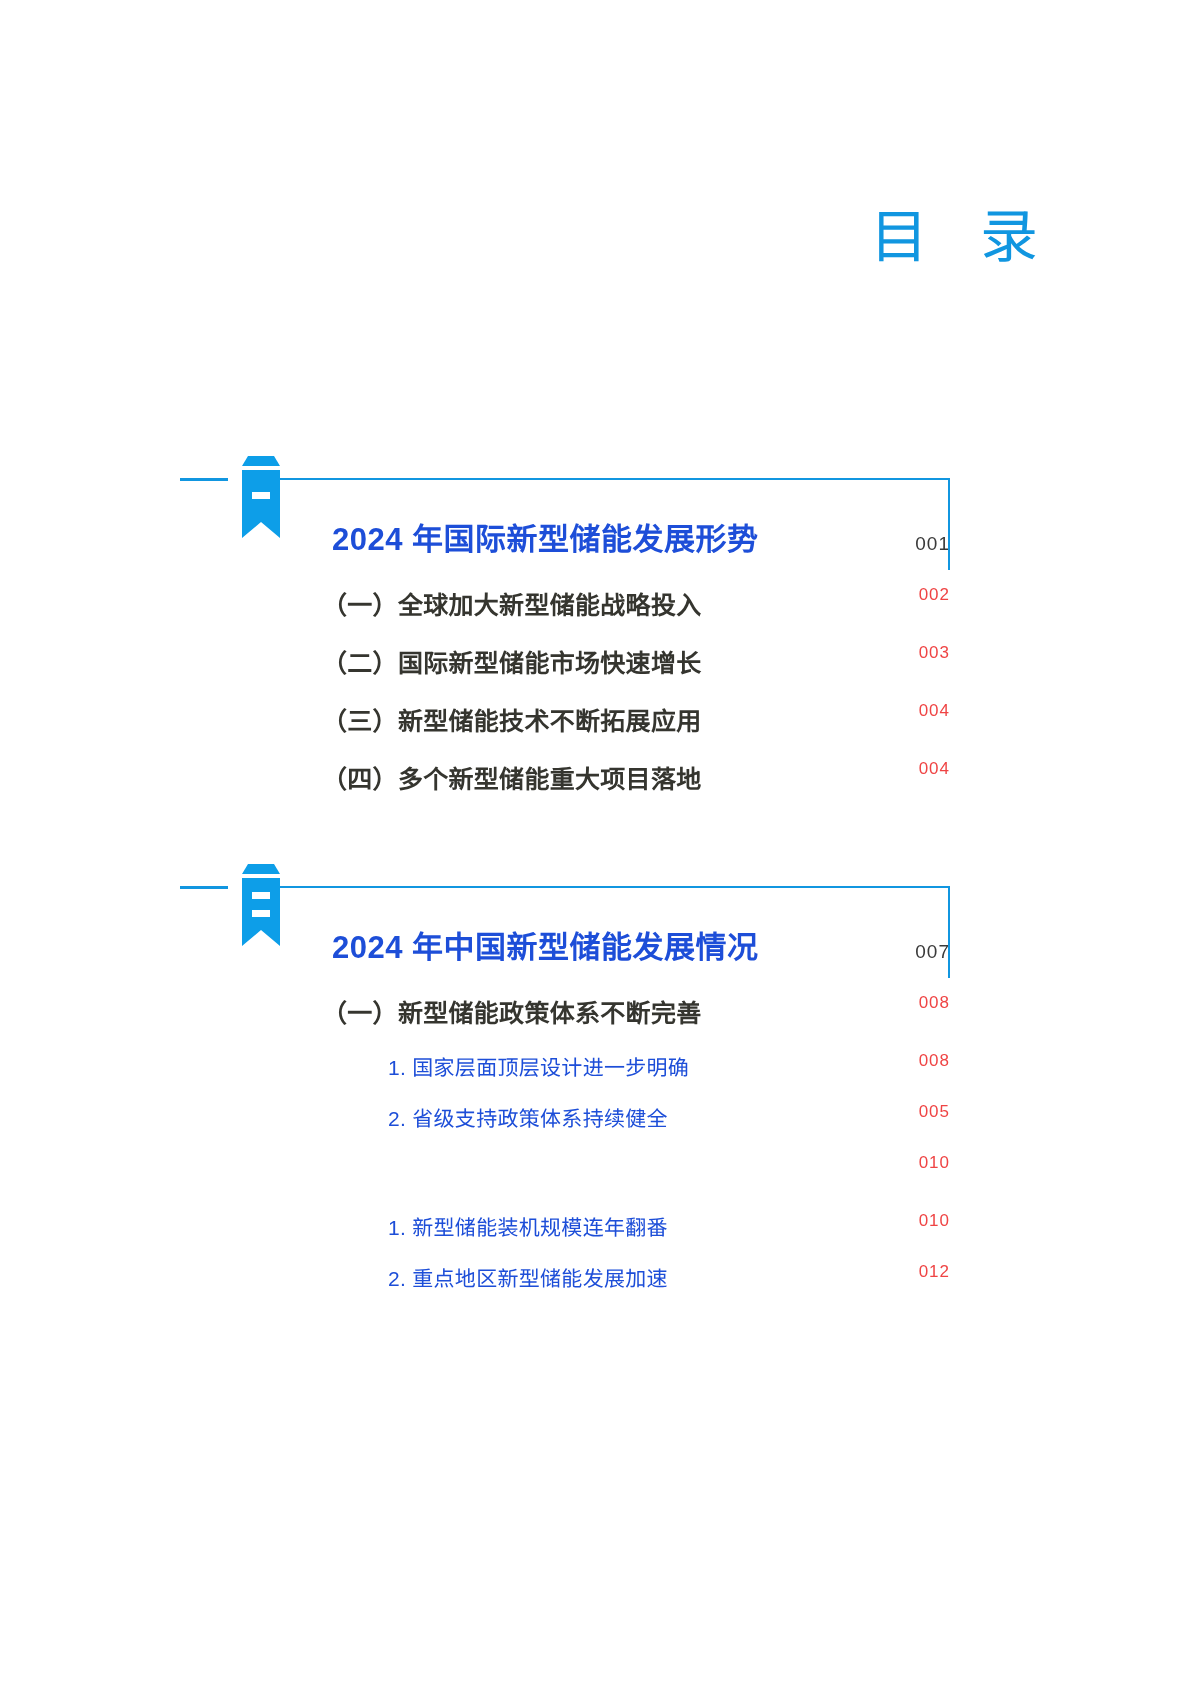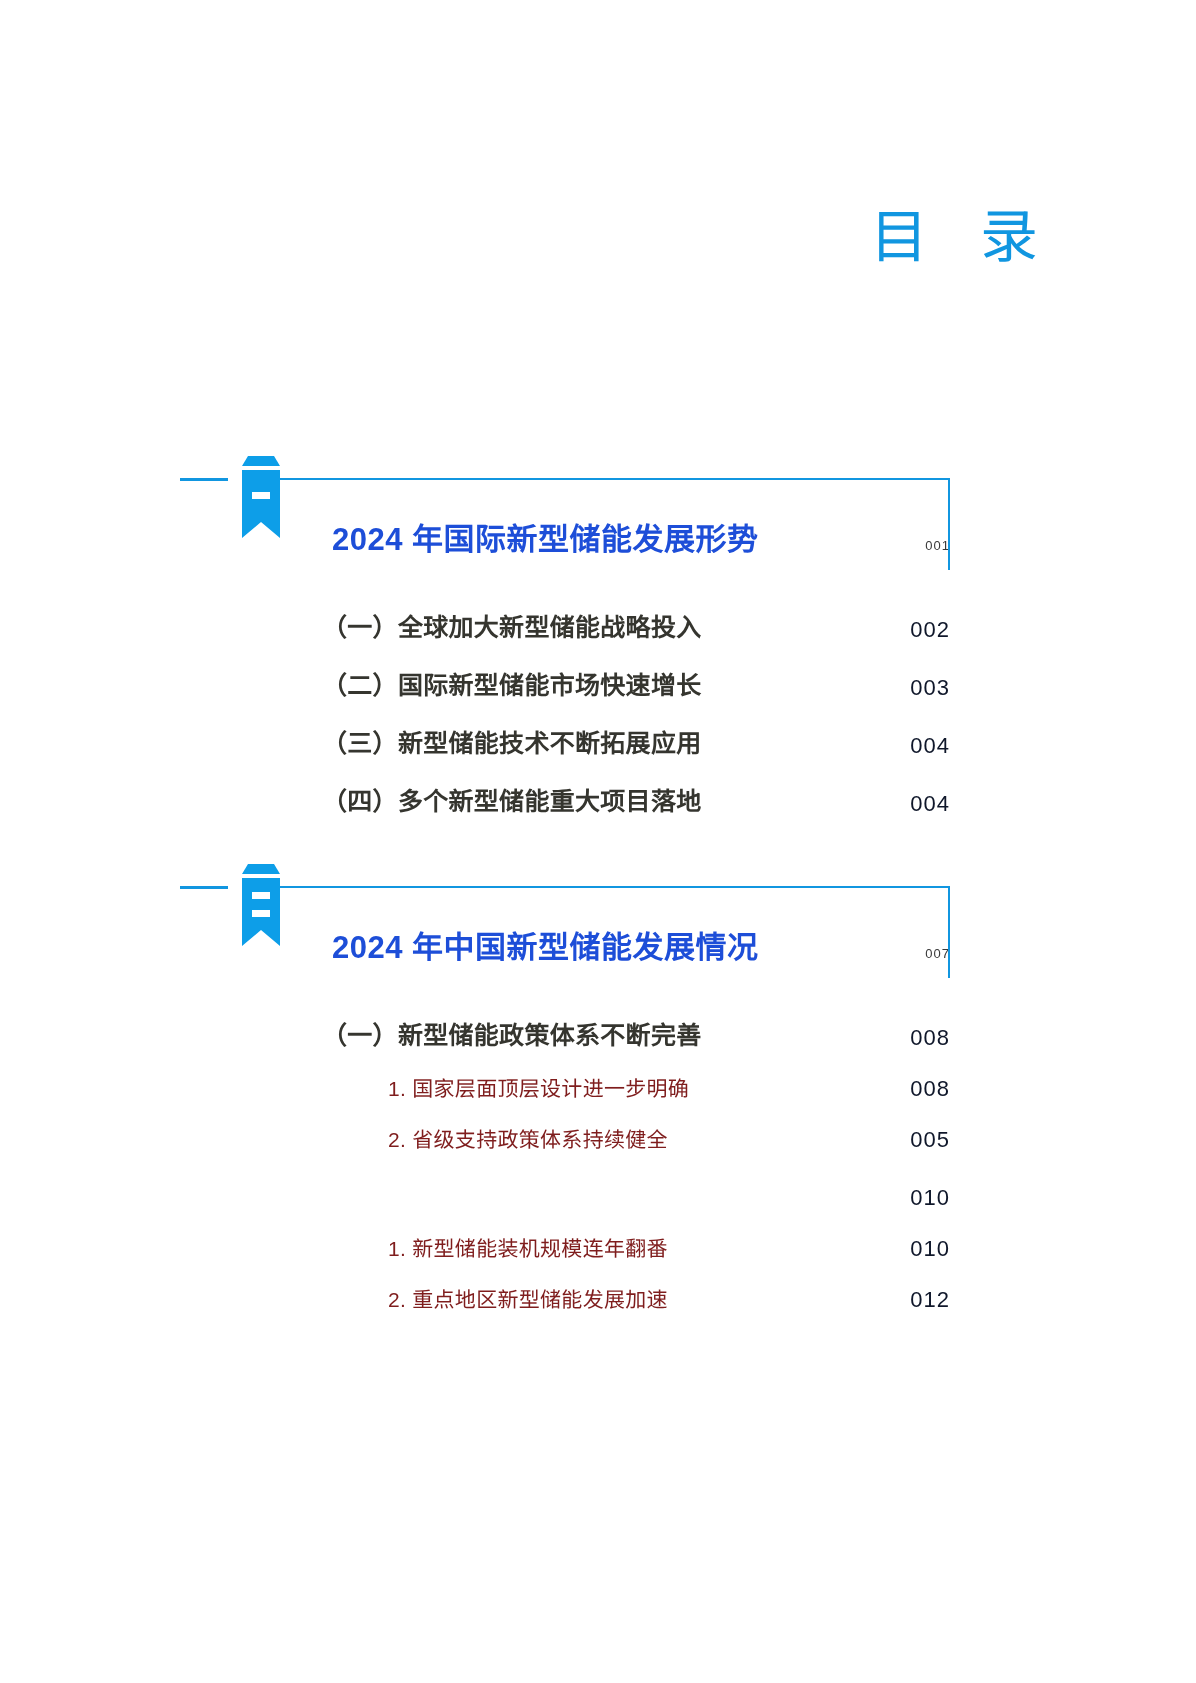--- a/index.html
+++ b/index.html
@@ -87,64 +87,64 @@
   }
   .section-head .label {
     font-size: 31px;
     font-weight: 700;
     color: #1d4ed8;
     letter-spacing: 0.5px;
     white-space: nowrap;
   }
   .section-head .dots { flex: 1 1 auto; }
   .section-head .page {
-    font-size: 13px;
+    font-size: 19px;
     font-weight: 400;
     color: #3a3a3a;
     letter-spacing: 1px;
     white-space: nowrap;
   }
 
   
   .entries {
     padding-left: 142px;
     margin-top: 26px;
   }
   .entry {
     display: flex;
-    align-items: flex-end;
+    align-items: flex-start;
     margin-bottom: 0;
     height: 58px;
   }
   .entry .label {
     white-space: nowrap;
     color: #35352f;
   }
   .entry .spacer { flex: 1 1 auto; }
   .entry .page {
-    font-size: 22px;
-    color: #0f172a;
+    font-size: 17px;
+    color: #ef4444;
     letter-spacing: 1px;
     white-space: nowrap;
   }
 
   .entry.level-1 .label {
     font-size: 25px;
     font-weight: 700;
     letter-spacing: 0.3px;
   }
   .entry.level-2 {
     height: 51px;
   }
   .entry.level-2 .label {
     font-size: 21px;
     font-weight: 400;
     padding-left: 66px;
     letter-spacing: 0.3px;
-    color: #7f1d1d;
+    color: #1d4ed8;
   }
 </style>
 </head>
 <body>
 
 <div class="toc-title">目 录</div>
 
 <div class="section section-1">
   <div class="frame">
     <div class="rule-left"></div>

